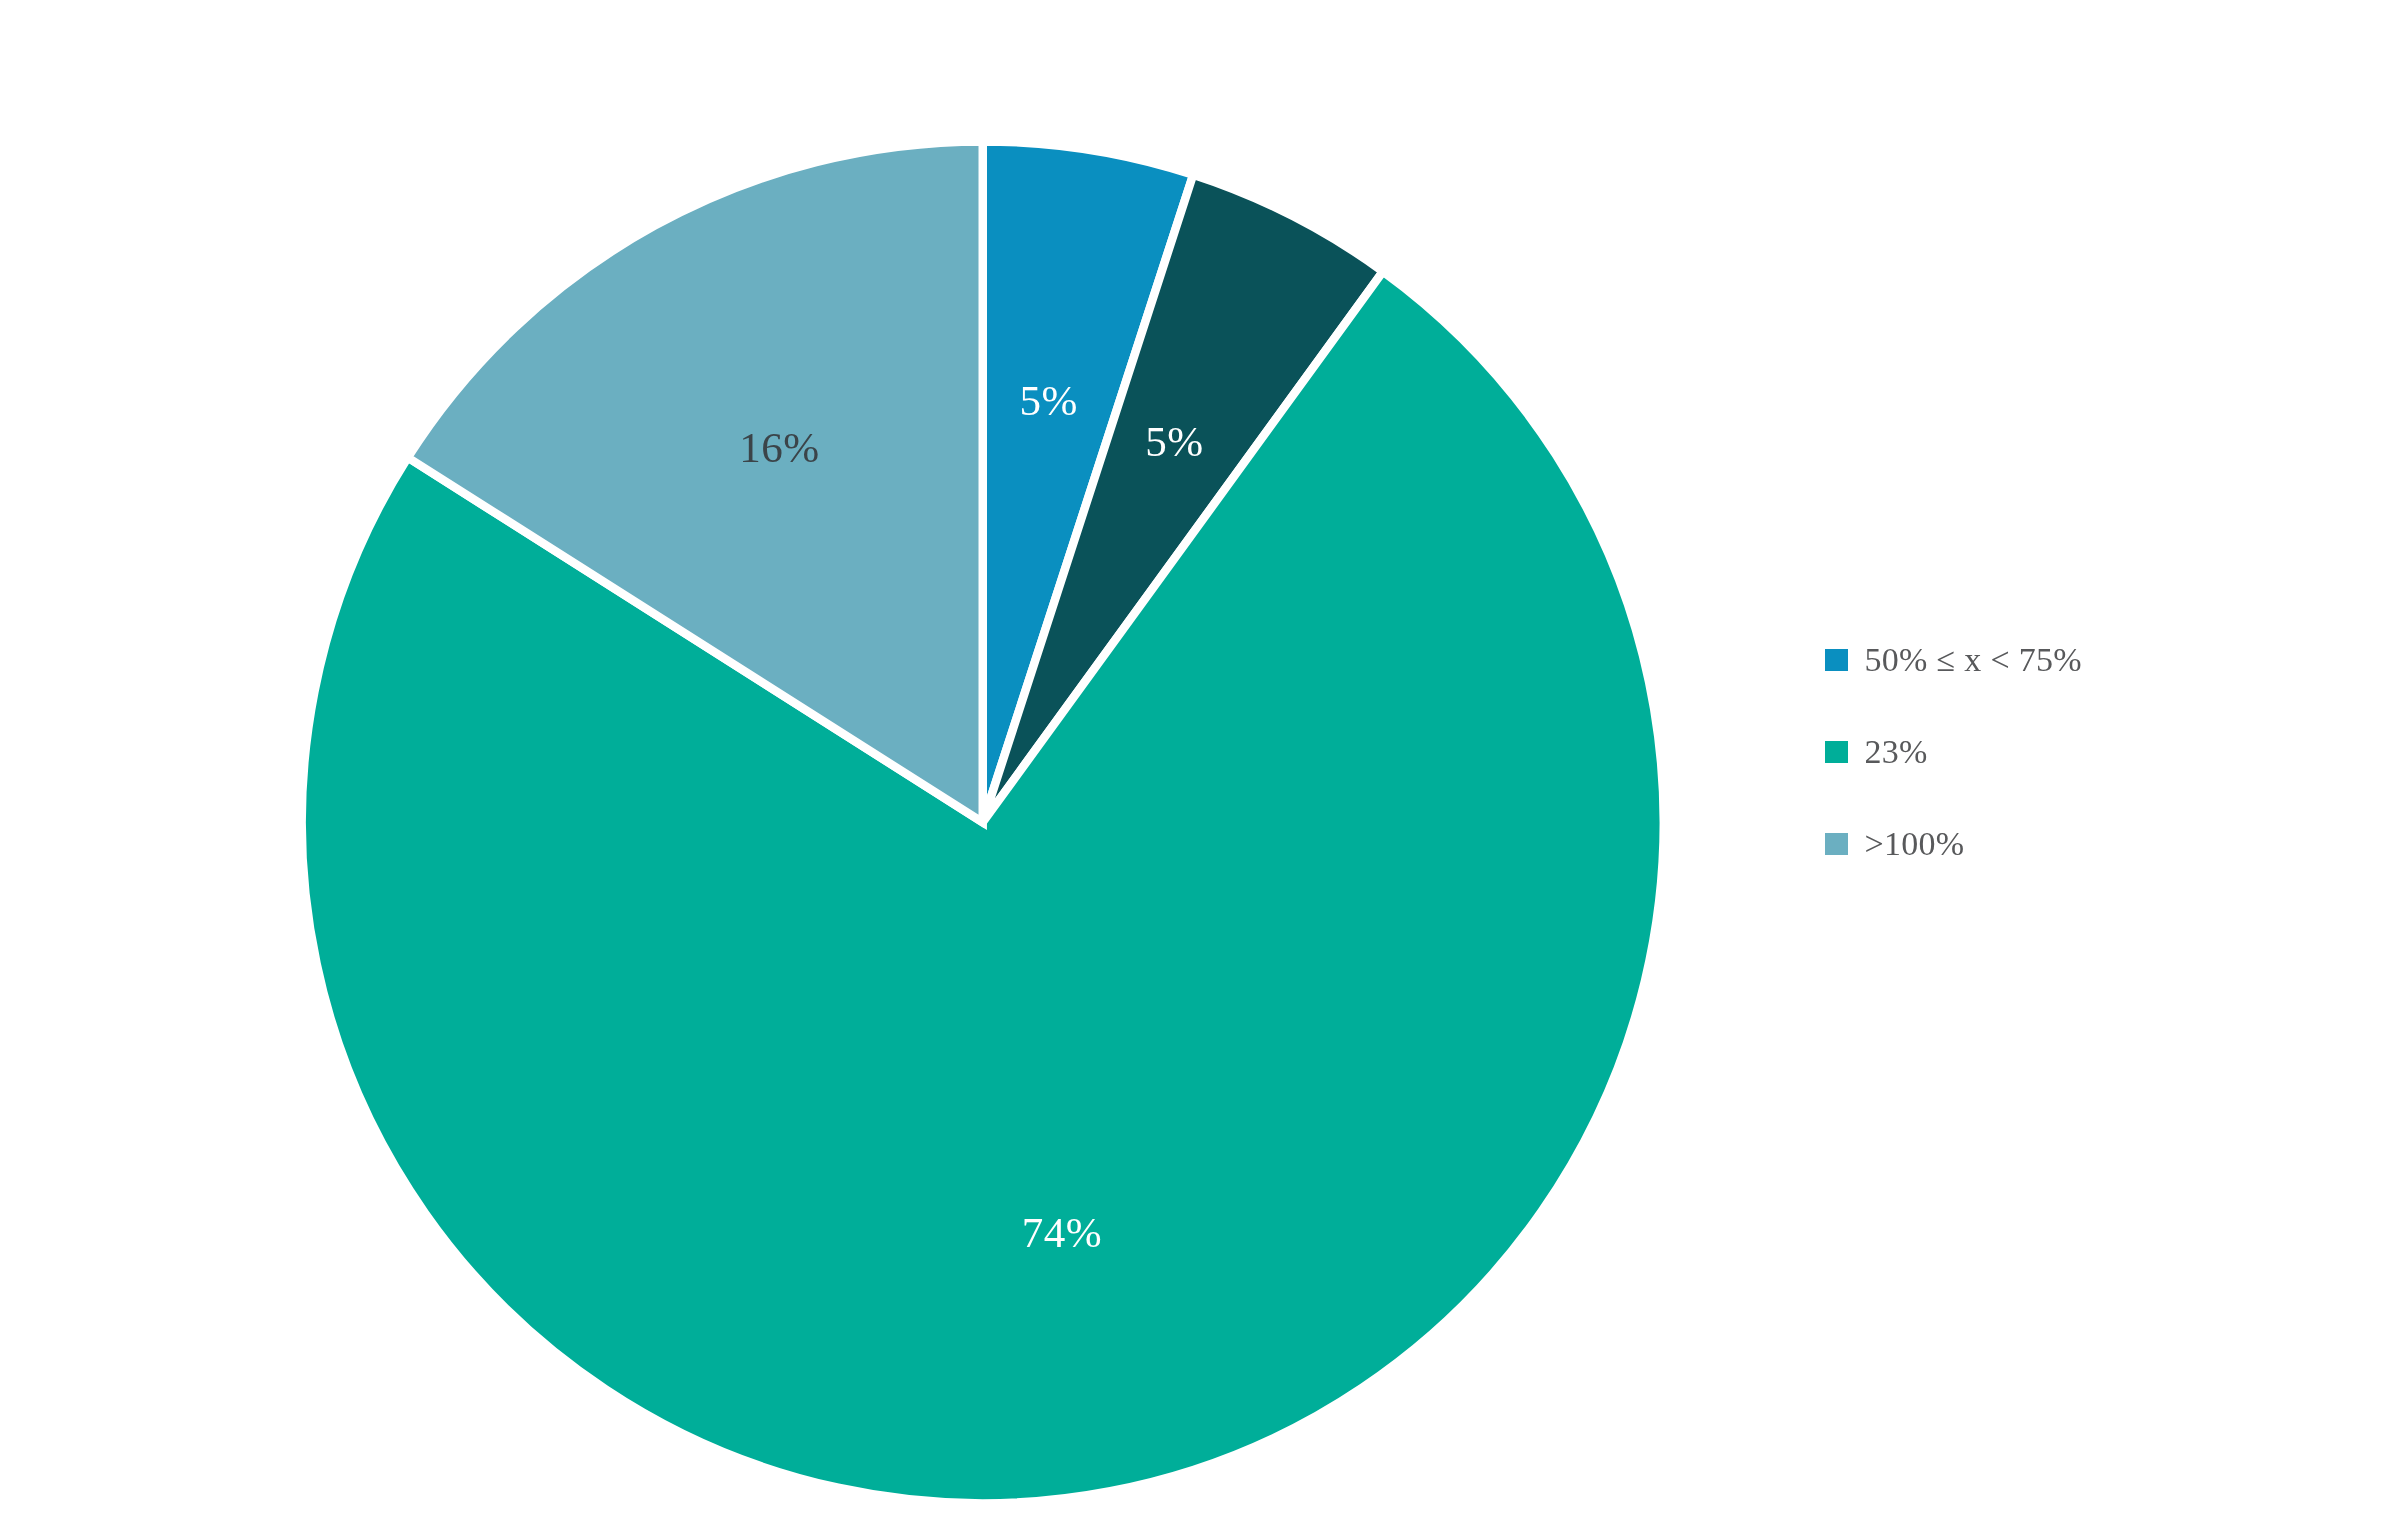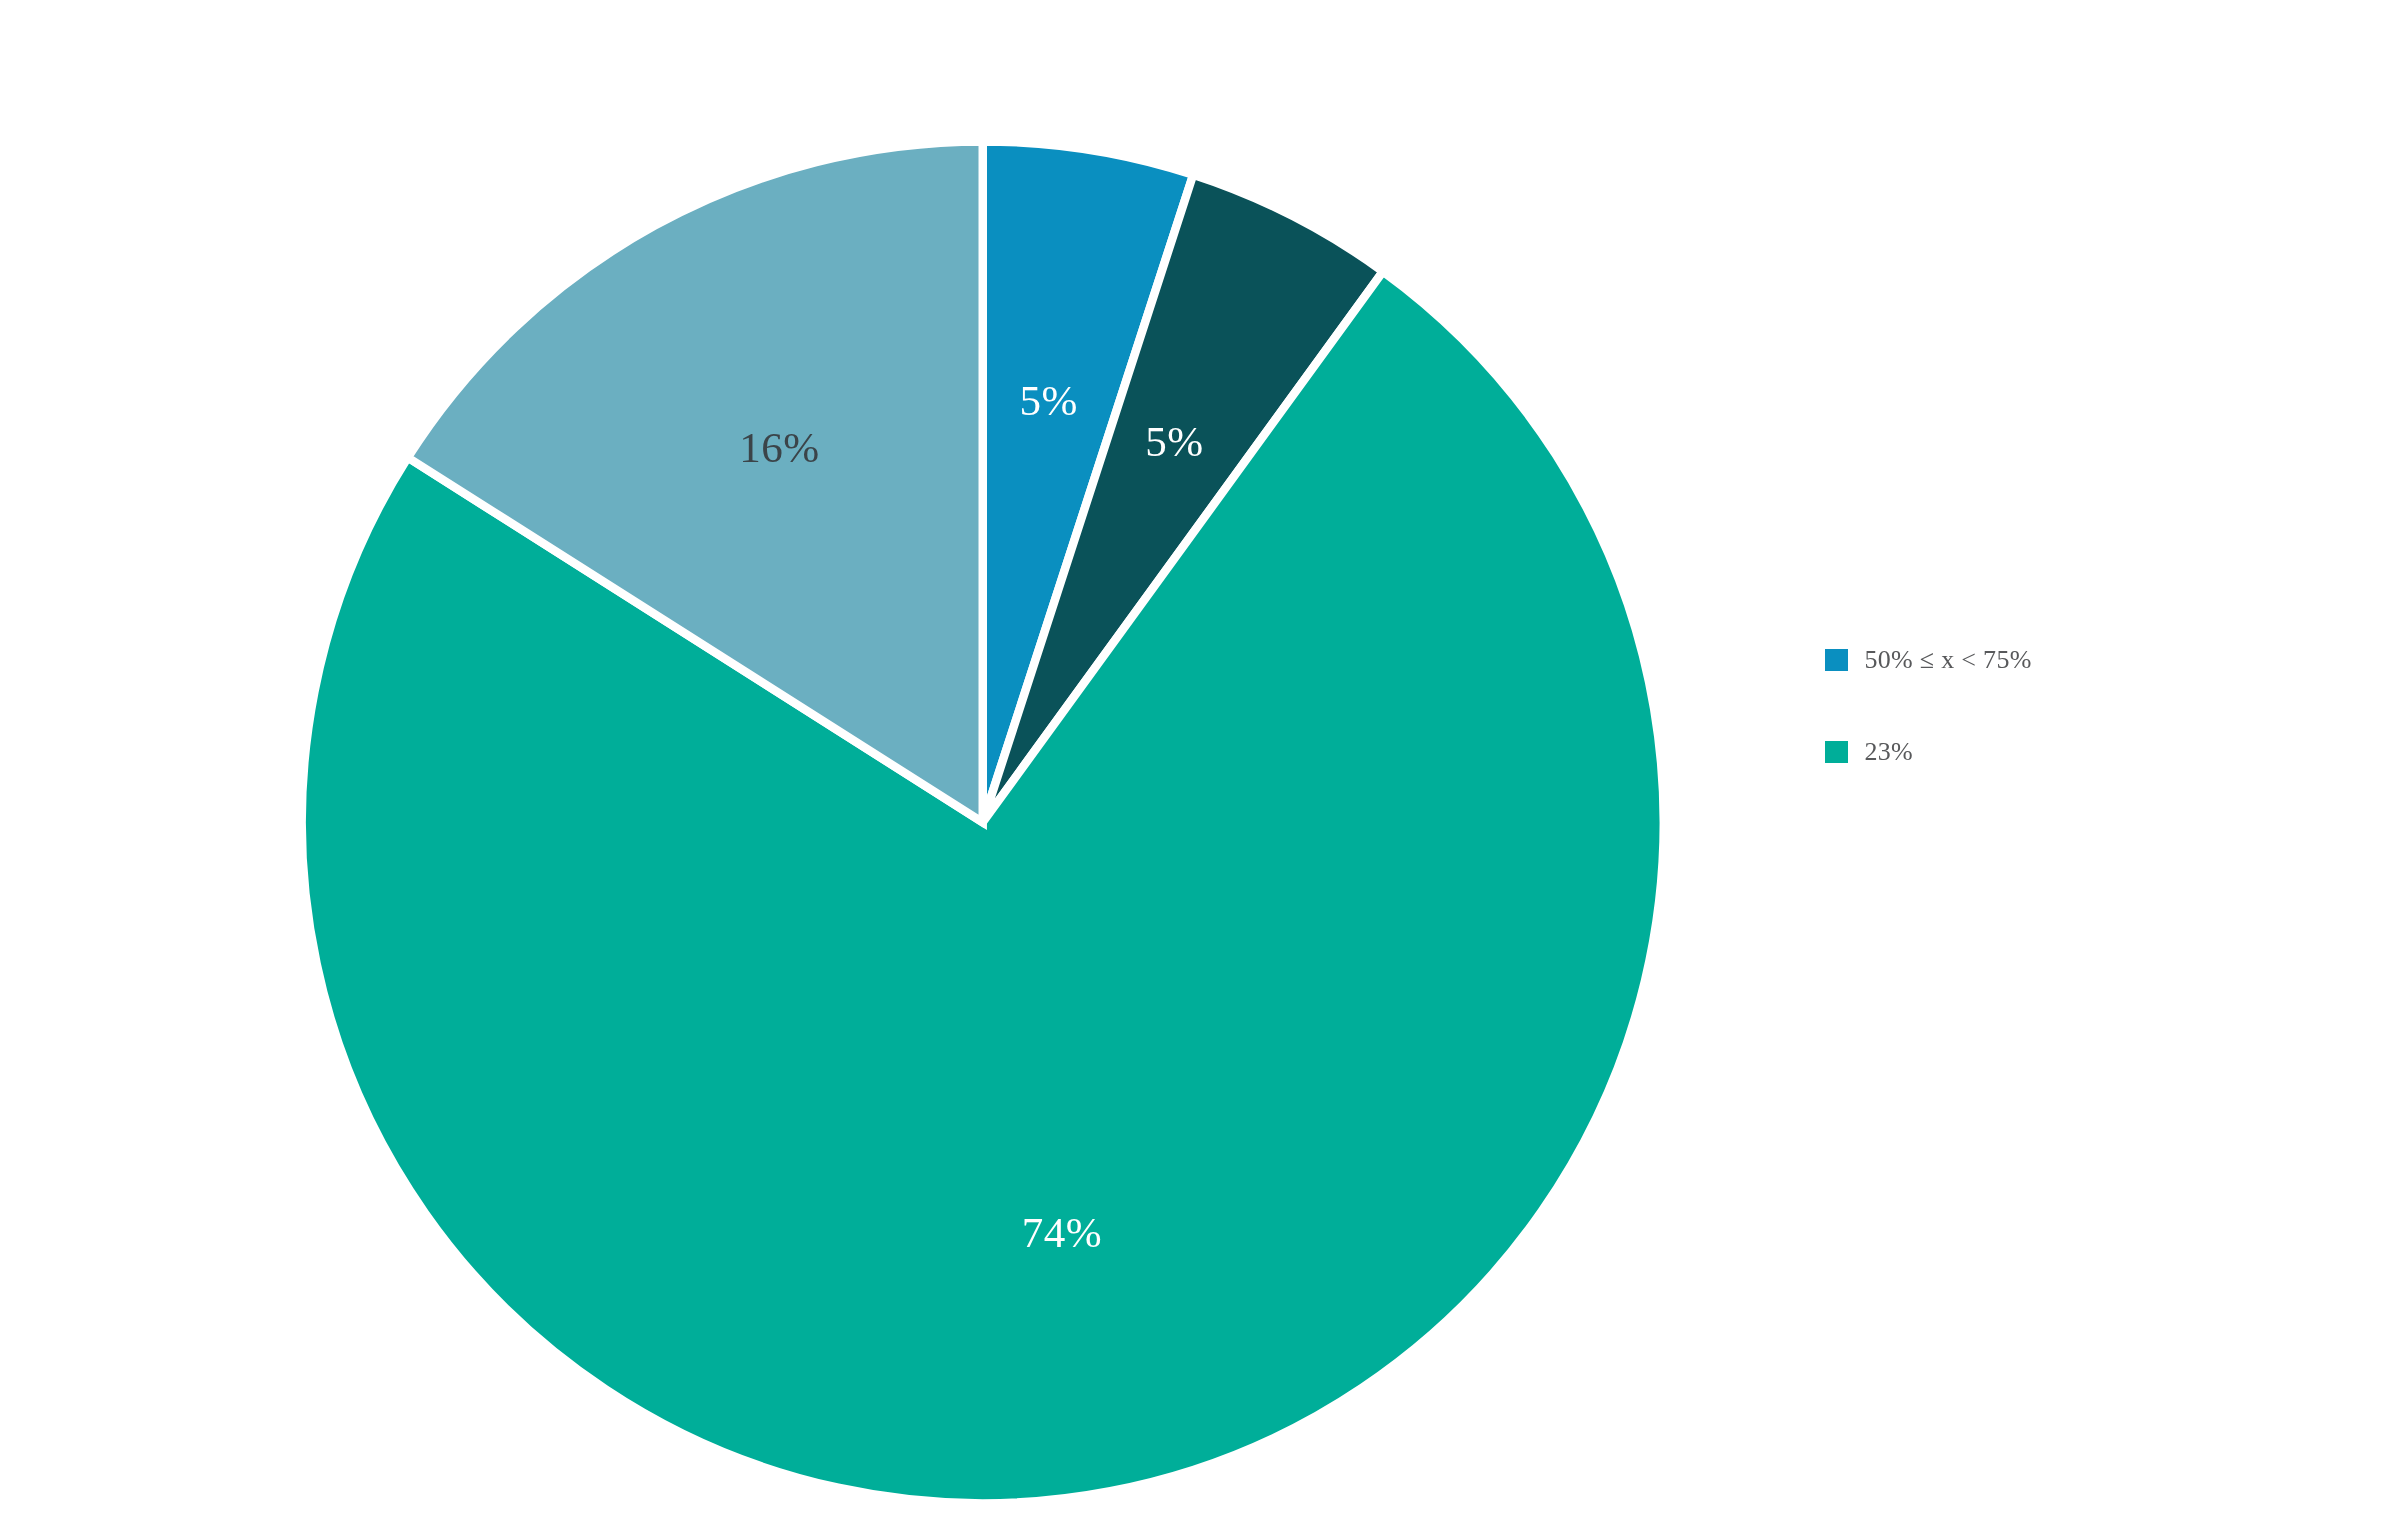--- a/index.html
+++ b/index.html
@@ -73,21 +73,21 @@
 
   .legend-swatch {
     width: 22.5px;
     height: 22.5px;
     flex: 0 0 22.5px;
     margin-right: 17px;
     display: block;
   }
   .legend-label {
     font-family: "Liberation Serif", "DejaVu Serif", serif;
-    font-size: 26px;
+    font-size: 34px;
     line-height: 1;
     color: #58595b;
     letter-spacing: 0.3px;
   }
 </style>
 </head>
 <body>
 
 <div id="chart-root">
 
@@ -110,16 +110,20 @@
 
   <div id="legend">
       <div class="legend-item">
         <span class="legend-swatch" style="background: rgb(10, 143, 192);"></span>
         <span class="legend-label">50% ≤ x &lt; 75%</span>
       </div>
       <div class="legend-item">
         <span class="legend-swatch" style="background: rgb(0, 174, 153);"></span>
         <span class="legend-label">23%</span>
       </div>
+      <div class="legend-item">
+        <span class="legend-swatch" style="background: rgb(107, 175, 193);"></span>
+        <span class="legend-label">&gt;100%</span>
+      </div>
     </div>
 
 </div>
 
 
 </body></html>

